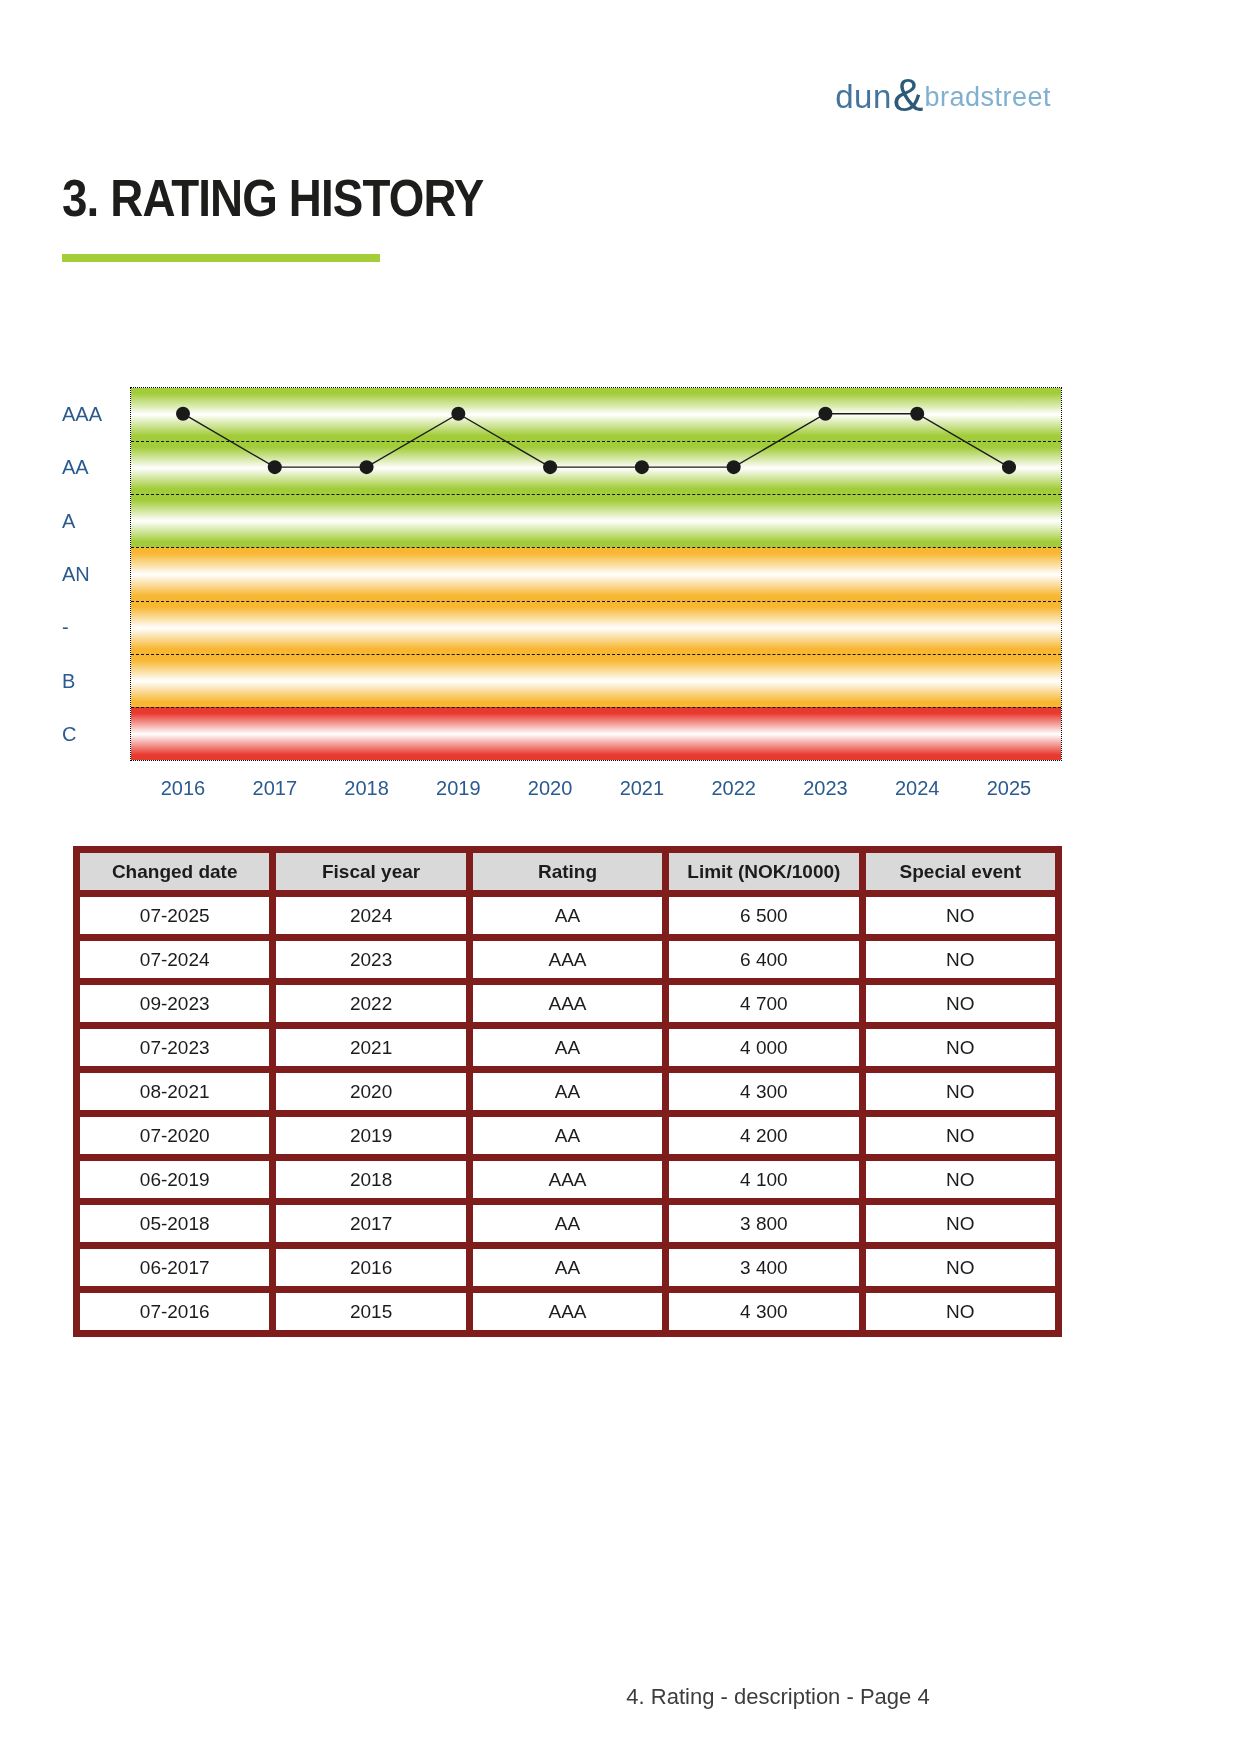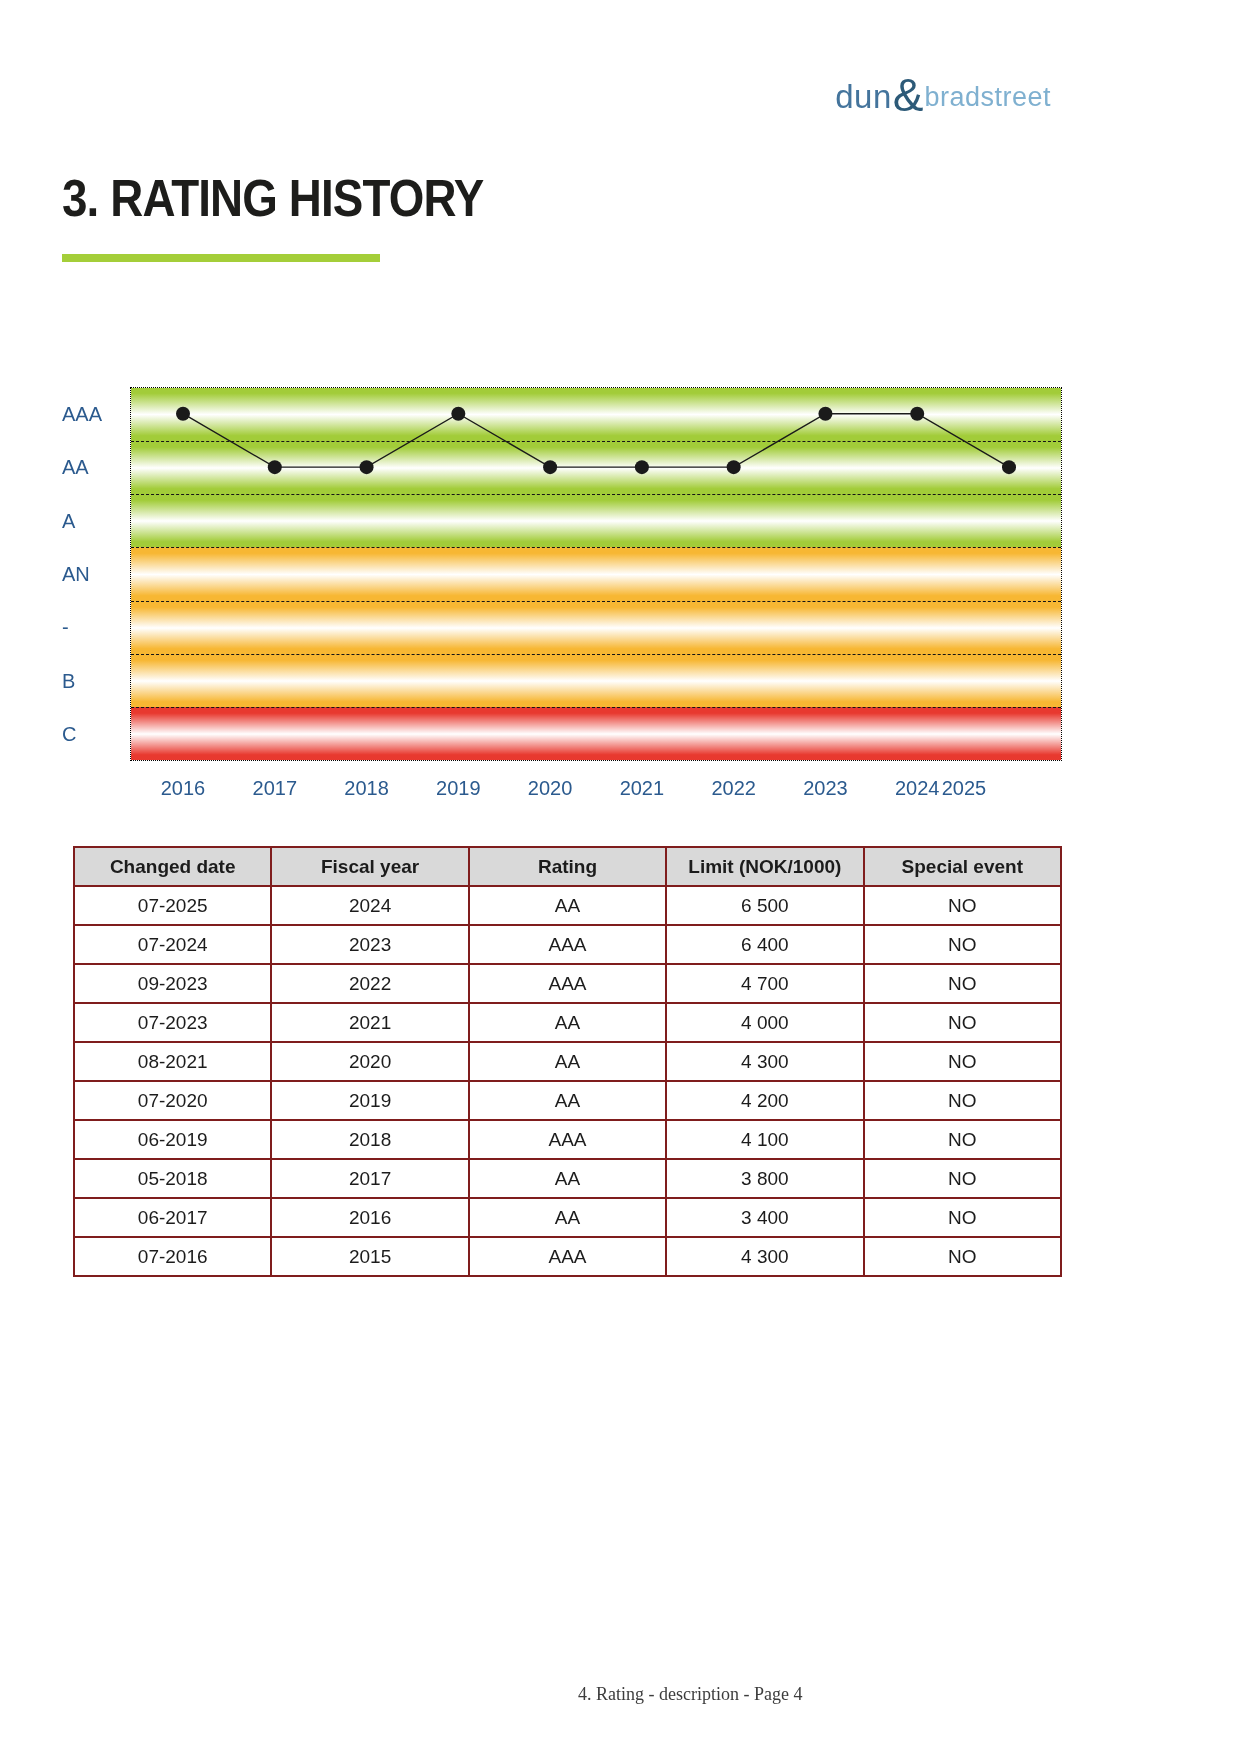--- a/index.html
+++ b/index.html
@@ -50,29 +50,29 @@
     font-size:20px;color:var(--label-blue);text-align:center;
   }
   
   .rating-table{
     position:absolute;left:73px;top:846px;
     width:989px;border-collapse:collapse;table-layout:fixed;
     font-size:19px;color:#1c1c1c;
     border:2px solid #000;
   }
   .rating-table th,.rating-table td{
-    border:2px solid #7f1d1d;
+    border:7px solid #7f1d1d;
     text-align:center;vertical-align:middle;
     height:29px;padding:4px;
   }
   .rating-table th{background:var(--table-header-bg);font-weight:bold;}
   
   .footer{
     position:absolute;left:578px;top:1684px;width:400px;
-    text-align:left;font-size:18px;color:#3d3d3d;font-family:Liberation Serif, serif;
+    text-align:center;font-size:22px;color:#3d3d3d;
   }
 </style>
 </head>
 <body>
 
 <div class="page">
 
   <div class="logo">
     <span class="dun">dun</span>
     <span class="amp">&amp;</span>
@@ -116,21 +116,21 @@
   <div id="xlabels">
       <div class="xlabel" style="left: 143px;">2016</div>
       <div class="xlabel" style="left: 234.778px;">2017</div>
       <div class="xlabel" style="left: 326.556px;">2018</div>
       <div class="xlabel" style="left: 418.333px;">2019</div>
       <div class="xlabel" style="left: 510.111px;">2020</div>
       <div class="xlabel" style="left: 601.889px;">2021</div>
       <div class="xlabel" style="left: 693.667px;">2022</div>
       <div class="xlabel" style="left: 785.444px;">2023</div>
       <div class="xlabel" style="left: 877.222px;">2024</div>
-      <div class="xlabel" style="left: 924px;">2025</div>
+      <div class="xlabel" style="left: 969px;">2025</div>
     </div>
 
   <table class="rating-table">
     <thead>
       <tr>
         <th>Changed date</th>
         <th>Fiscal year</th>
         <th>Rating</th>
         <th>Limit (NOK/1000)</th>
         <th>Special event</th>

